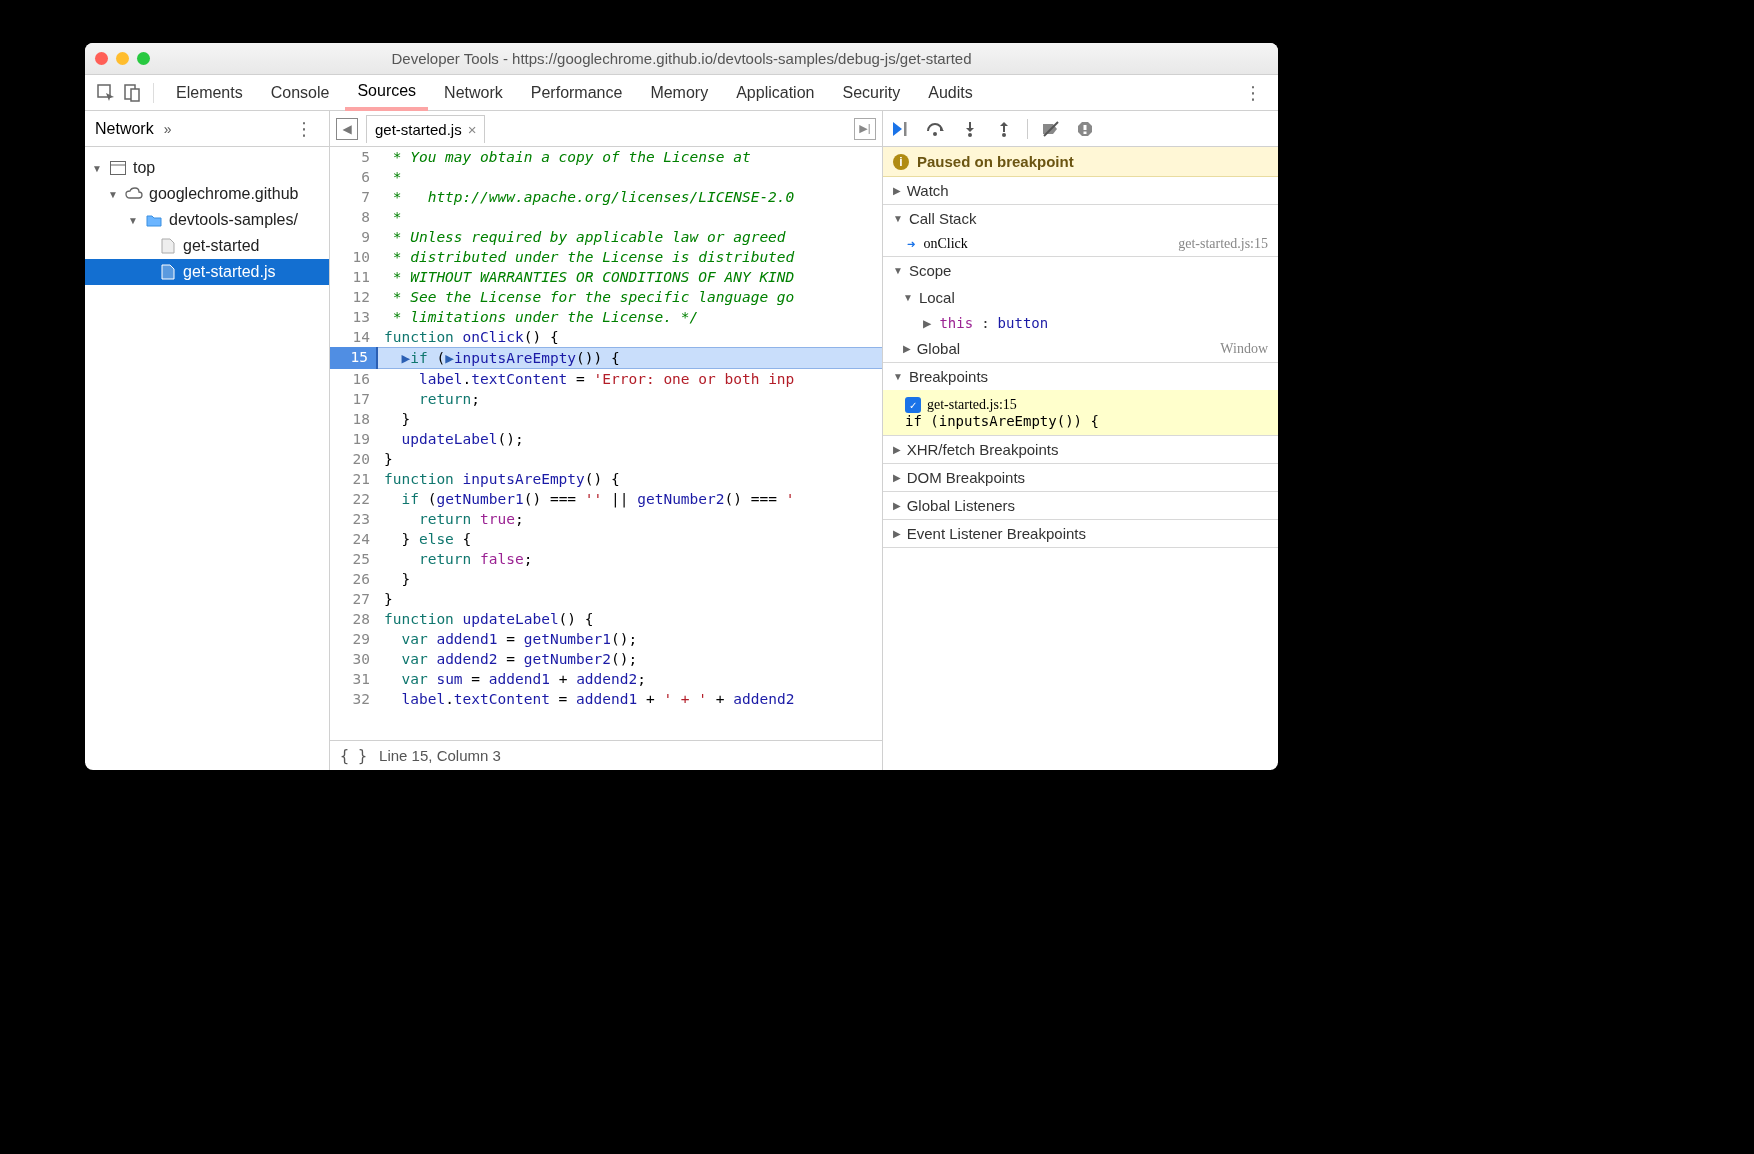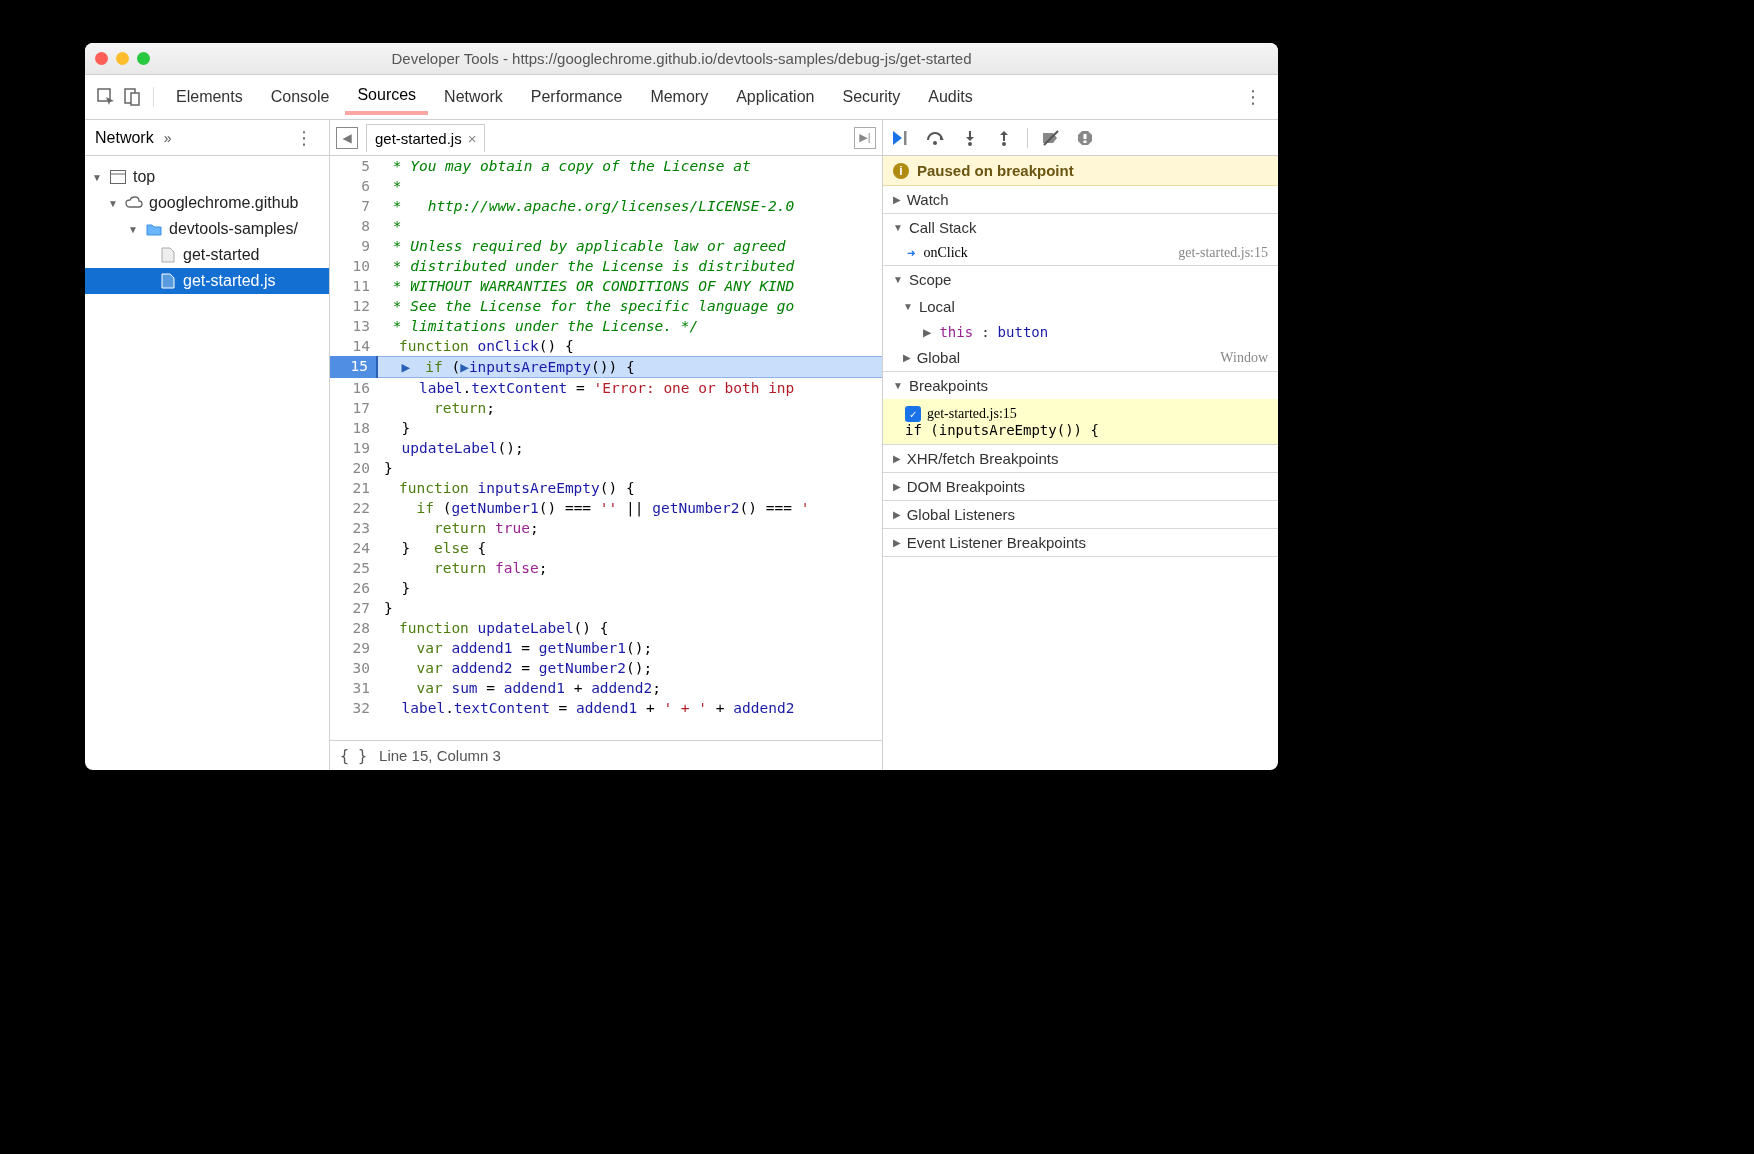--- a/index.html
+++ b/index.html
@@ -3,21 +3,21 @@
 <meta charset="utf-8">
 <style>
   * { box-sizing: border-box; margin: 0; padding: 0; }
   body { background: #000; font-family: -apple-system, "Helvetica Neue", Arial, sans-serif; font-size: 15px; width:1754px; height:1154px; position:relative; }
   .window { position:absolute; left:85px; top:43px; width:1193px; height:727px; background:#fff; border-radius:8px; box-shadow:0 20px 60px rgba(0,0,0,0.55); overflow:hidden; display:flex; flex-direction:column; }
   .titlebar { height:32px; background:linear-gradient(#f5f5f5,#e8e8e8); border-bottom:1px solid #d0d0d0; display:flex; align-items:center; padding:0 10px; position:relative; }
   .traffic { display:flex; gap:8px; position:absolute; left:10px; }
   .tl { width:13px; height:13px; border-radius:50%; }
   .tl.r{background:#ff5f57;} .tl.y{background:#ffbd2e;} .tl.g{background:#28c940;}
   .title { margin:16px auto; font-size:15px; color:#555; }
-  .tabstrip { height:45px; border-bottom:1px solid #d0d0d0; display:flex; align-items:center; padding:0 10px; gap:4px; color:#333; }
+  .tabstrip { height:36px; border-bottom:1px solid #d0d0d0; display:flex; align-items:center; padding:0 10px; gap:4px; color:#333; }
   .tabstrip .sep { width:1px; height:20px; background:#ddd; margin:0 6px; }
   .devtab { padding:0 12px; height:36px; display:flex; align-items:center; cursor:default; color:#333; font-size:16px; }
   .devtab.active { color:#000; border-bottom:4px solid #fca5a5; }
   .ticon { width:22px; height:22px; display:flex; align-items:center; justify-content:center; color:#666; }
   .spacer { flex:1; }
   .dots { font-size:18px; color:#666; padding:0 6px; }
   .body { flex:1; display:flex; min-height:0; }
   
   .left { width:245px; border-right:1px solid #d0d0d0; display:flex; flex-direction:column; }
   .left-head { height:36px; border-bottom:1px solid #d0d0d0; display:flex; align-items:center; padding:0 10px; gap:10px; }
@@ -35,21 +35,21 @@
   .ftab { height:28px; border:1px solid #ccc; border-bottom:none; background:#fff; padding:0 8px; display:flex; align-items:center; gap:6px; font-size:15px; }
   .ftab .x { color:#888; }
   .fstep { width:22px;height:22px;border:1px solid #aaa;display:flex;align-items:center;justify-content:center;color:#888;font-size:11px;}
   .code { flex:1; overflow:hidden; font-family: Menlo, Consolas, monospace; font-size:14.5px; line-height:20px; }
   .codeline { display:flex; }
   .gut { width:48px; text-align:right; padding-right:8px; color:#888; background:#fff; user-select:none; }
   .gut.cur { background:#508ee3; color:#fff; border-right:2px solid #2b5fb3;}
   .src { flex:1; padding-left:6px; white-space:pre; overflow:hidden; }
   .src.cur { background:#c9defb; border-top:1px solid #8fb3e8; border-bottom:1px solid #8fb3e8; }
   .c-comment{color:#008000;font-style:italic;}
-  .c-kw{color:#4d7c0f;margin-left:15px;}
+  .c-kw{color:#0f766e;}
   .c-fn{color:#1a1aa6;}
   .c-var{color:#1a1aa6;}
   .c-str{color:#b31d28;}
   .c-lit{color:#9b2393;}
   .statusbar { height:30px; border-top:1px solid #d0d0d0; display:flex; align-items:center; gap:12px; padding:0 10px; color:#555; font-size:15px; }
   .statusbar .braces { font-family:Menlo,monospace; }
   
   .right { width:395px; display:flex; flex-direction:column; font-size:15px; }
   .dbgbar { height:36px; border-bottom:1px solid #d0d0d0; display:flex; align-items:center; padding:0 8px; gap:12px; color:#555; }
   .dbgbar .ic { width:22px; height:22px; display:flex; align-items:center; justify-content:center; }

